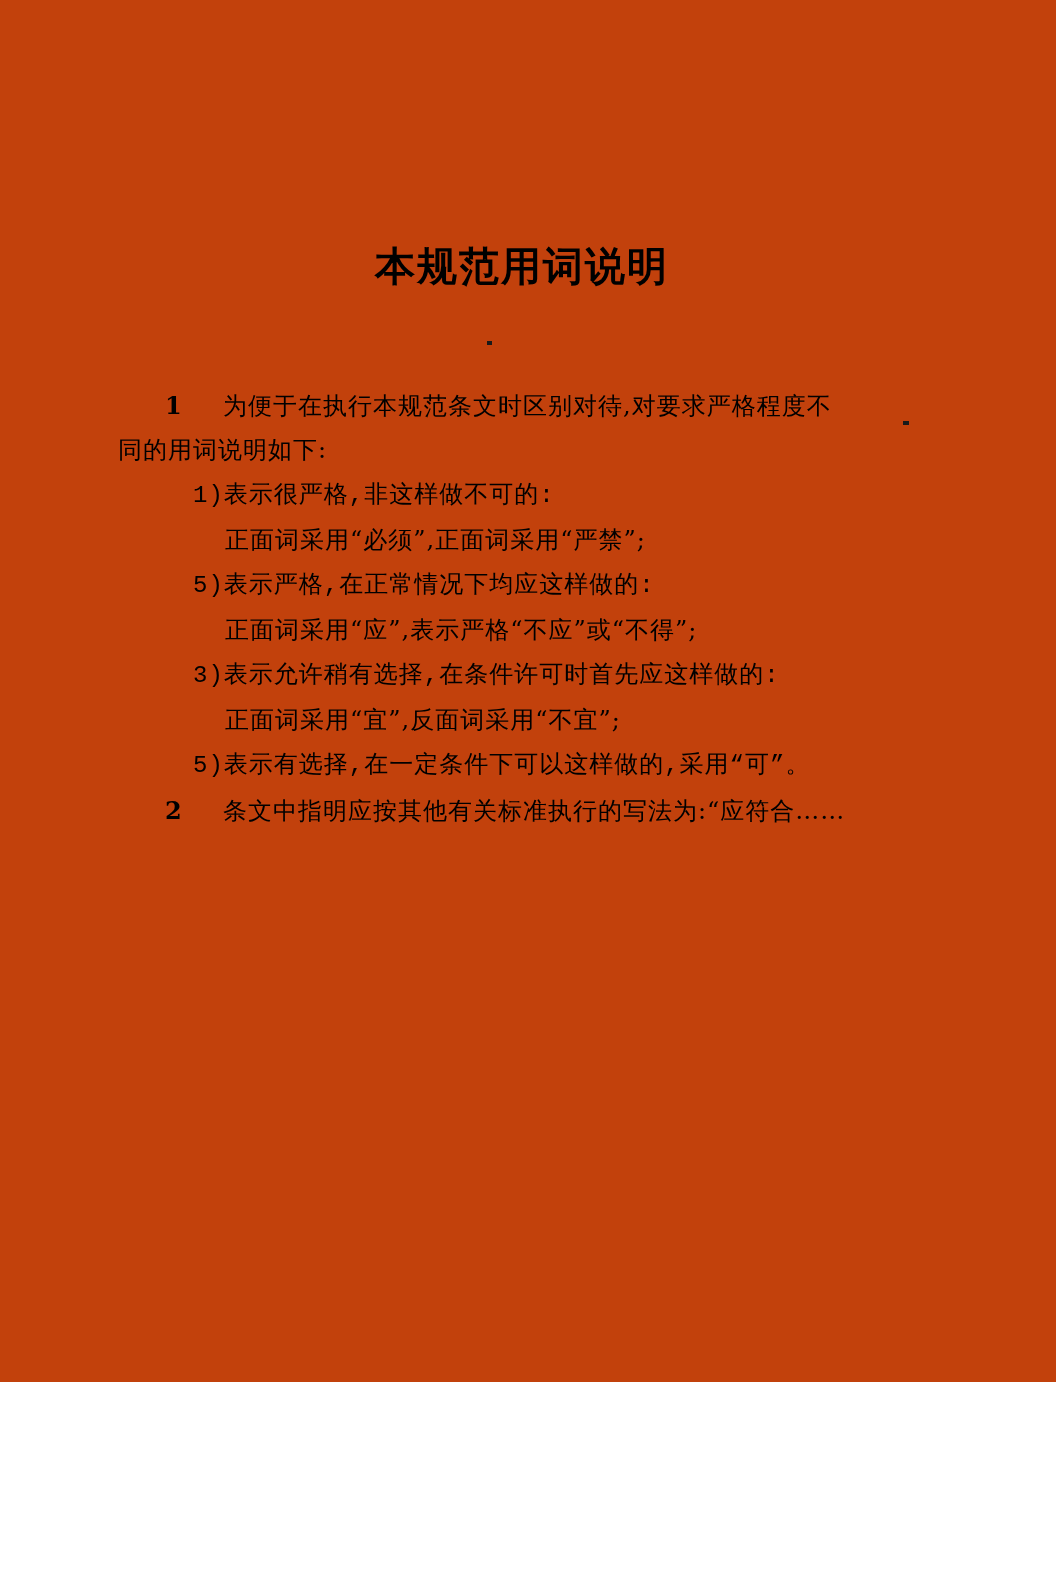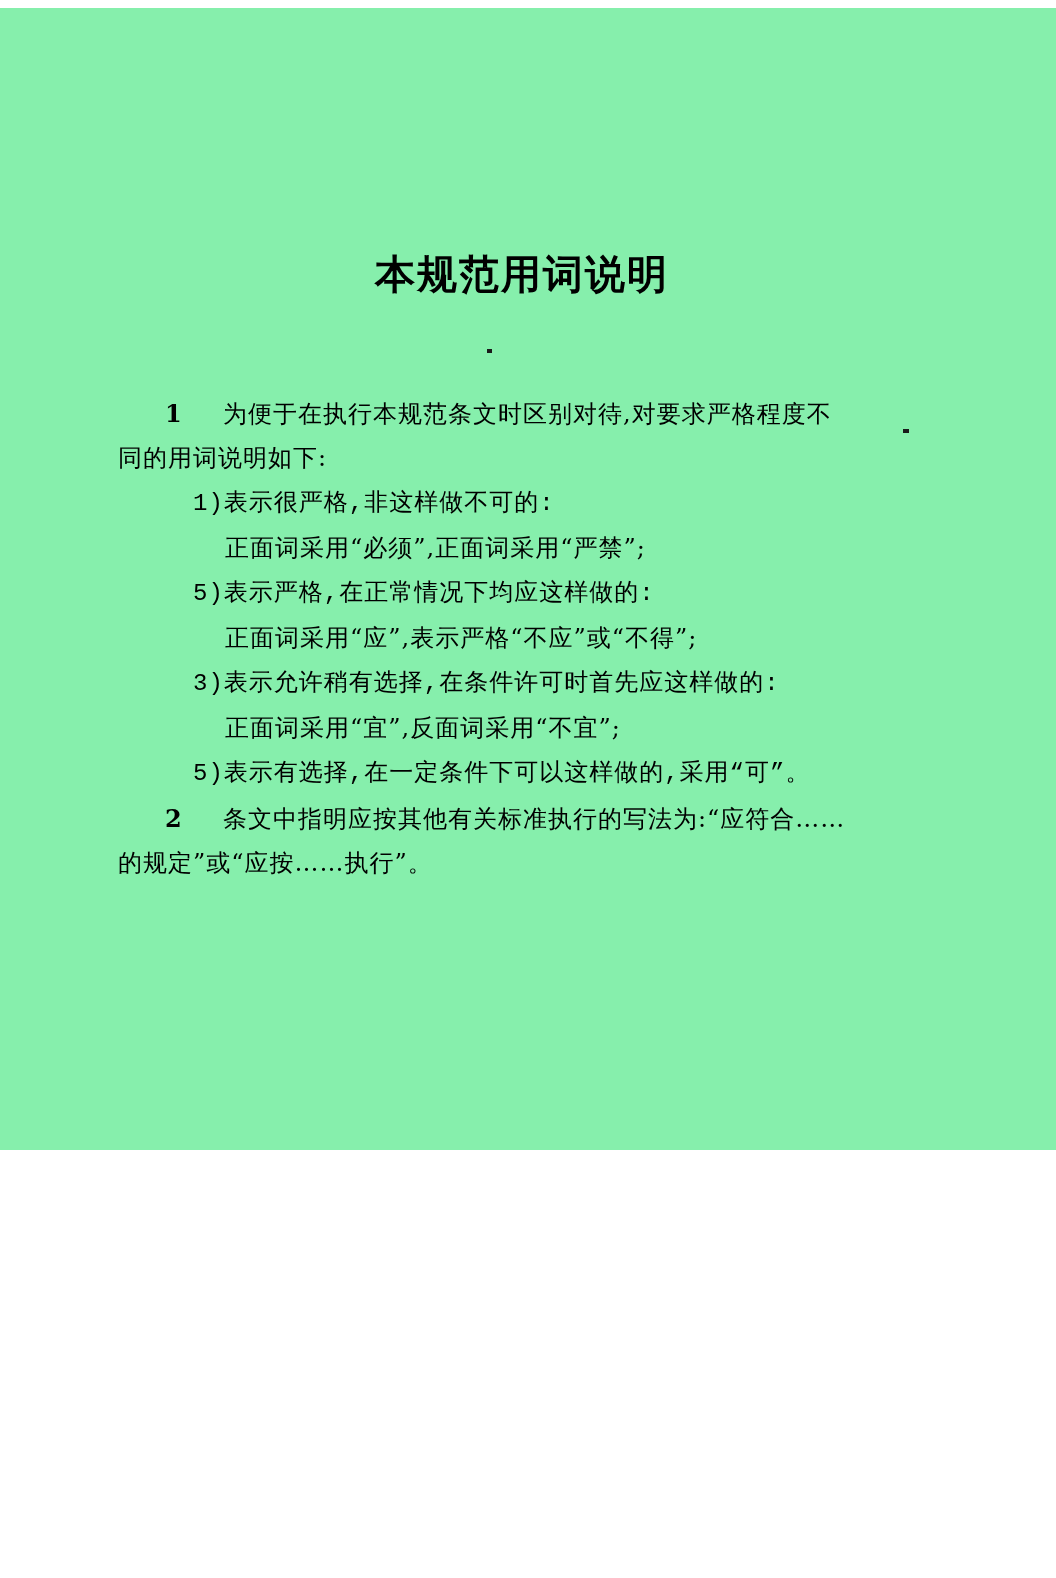--- a/index.html
+++ b/index.html
@@ -3,26 +3,25 @@
 <meta charset="utf-8">
 <style>
   html, body {
     margin: 0;
     padding: 0;
     background: #ffffff;
   }
   .page {
     position: relative;
     width: 1056px;
-    height: 1142px;
-    background: #86efac;
+    height: 1382px;
+    background: #c2410c;
     color: #000000;
     font-family: "DejaVu Serif", "Liberation Serif", serif;
     overflow: hidden;
-    margin-top: 8px;
   }
   .title {
     position: absolute;
     top: 243px;
     left: 0;
     width: 1044px; 
     text-align: center;
     font-size: 40px;
     font-weight: 700;
     letter-spacing: 2px;
@@ -118,23 +117,20 @@
     </div>
 
     <div class="line item">
       <span>5)表示有选择,在一定条件下可以这样做的,采用“可”。</span>
     </div>
 
     <div class="line first-num">
       <span class="num">2</span><span>条文中指明应按其他有关标准执行的写法为:“应符合……</span>
     </div>
 
-    <div class="line flush">
-      <span>的规定”或“应按……执行”。</span>
-    </div>
 
   </div>
 
   <div class="footer">
     <span class="dot">•</span>
     <span class="num-text">302</span>
     <span class="dot">•</span>
   </div>
 
 </div>

